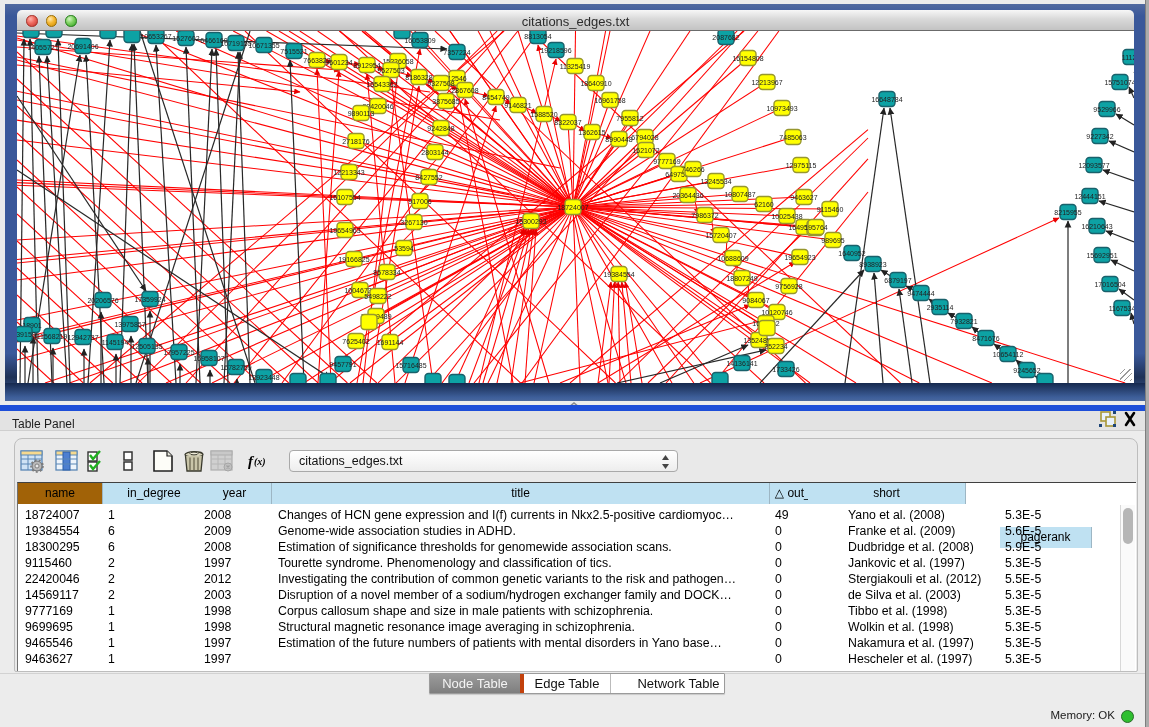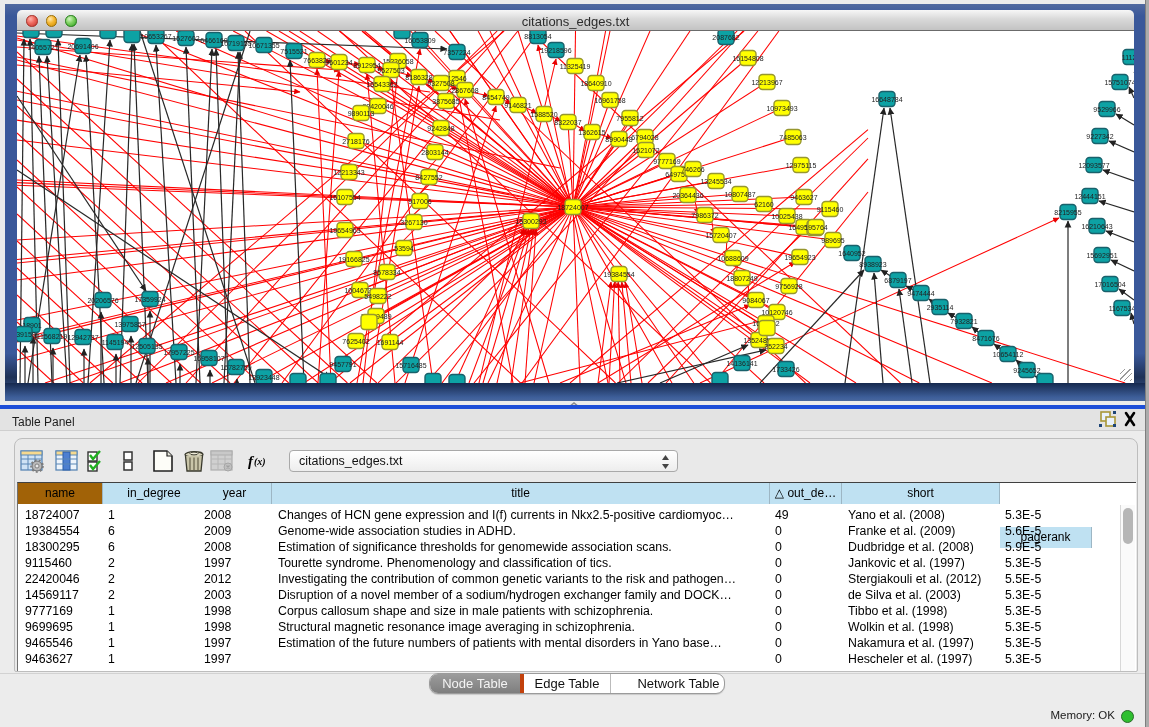--- a/index.html
+++ b/index.html
@@ -13,33 +13,33 @@
 #canvas { position:absolute; left:17px; top:31px; width:1117px; height:352px; background:#fff; overflow:hidden; }
 .re { stroke:#f00; stroke-width:1.05; }
 .bk { stroke:#282828; stroke-width:1.2; }
 .nt { fill:#0da2a4; stroke:#19616b; stroke-width:1.4; }
 .ny { fill:#ffff00; stroke:#97972f; stroke-width:1.4; }
 .nl { font-size:7px; fill:#222; text-anchor:middle; font-family:"Liberation Sans",sans-serif; }
 #grip { position:absolute; right:2px; bottom:2px; width:12px; height:12px;
   background:repeating-linear-gradient(135deg, transparent 0 3px, #9a9a9a 3px 4px); }
 #rightstrip { position:absolute; left:1145px; top:0; width:4px; height:727px; background:#ababab; border-left:1px solid #7e7e7e; }
 #tp { position:absolute; left:0; top:401px; width:1145px; height:326px; background:#ececec; }
-#tph { position:absolute; left:0; top:4px; width:100%; height:26px; background:#e3e3e3; border-top:4px solid #1d4ed8; border-bottom:1px solid #cfcfcf; }
+#tph { position:absolute; left:0; top:4px; width:100%; height:26px; background:#e3e3e3; border-top:6px solid #1d4ed8; border-bottom:1px solid #cfcfcf; }
 #tph span { position:absolute; left:12px; top:6px; font-size:12px; color:#1d1d1d; }
 #panel { position:absolute; left:14px; top:37px; width:1124px; height:234px; background:#e9e9e9; border:1px solid #bdbdbd; border-radius:8px 8px 2px 2px; }
 #dd { position:absolute; left:289px; top:49px; width:389px; height:22px; background:linear-gradient(#ffffff,#ededed); border:1px solid #a9a9a9; border-radius:4px; }
 #dd span { position:absolute; left:9px; top:3px; font-size:12.5px; color:#111; }
 #tbl { position:absolute; left:17px; top:81px; width:1119px; height:189px; background:#fff; border-top:1px solid #404040; border-left:1px solid #707070; }
 .th { position:absolute; top:82px; height:21px; background:#bfe1f2; border-right:1px solid #9db6c4; font-size:12px; color:#000; text-align:center; line-height:21px; }
 .tr { position:absolute; left:0; width:1149px; height:16px; font-size:12.3px; color:#000; }
 .tr span { position:absolute; top:0; white-space:nowrap; }
 #vsb { position:absolute; left:1120px; top:104px; width:15px; height:166px; background:#fafafa; border-left:1px solid #d8d8d8; }
 #vsbthumb { position:absolute; left:2px; top:3px; width:10px; height:36px; background:#b6b6b6; border-radius:6px; }
 #tabline { position:absolute; left:0; top:272px; width:100%; height:1px; background:#d2d2d2; }
-#tabs { position:absolute; left:429px; top:272px; width:296px; height:21px; border:1px solid #9b9b9b; border-radius:9px; background:#fff; overflow:hidden; box-shadow:0 1px 1px rgba(0,0,0,0.15); }
+#tabs { position:absolute; left:429px; top:272px; width:296px; height:21px; border:1px solid #9b9b9b; border-radius:1px; background:#fff; overflow:hidden; box-shadow:0 1px 1px rgba(0,0,0,0.15); }
 .tab { position:absolute; top:0; height:100%; font-size:13px; text-align:center; line-height:20px; color:#111; }
 #tab1 { left:0; width:90px; background:linear-gradient(#9c9c9c,#7e7e7e); color:#f4f4f4; }
 #tab2 { left:90px; width:90px; border-left:4px solid #c2410c; }
 #tab3 { left:180px; width:116px; border-left:1px solid #bbb;padding-left:20px; }
 #mem { position:absolute; right:30px; top:308px; font-size:11.5px; color:#1a1a1a; }
 #memdot { position:absolute; right:11px; top:309px; width:13px; height:13px; border-radius:50%; background:#2fbf30; border:1px solid #2a6b2a; }
 </style></head>
 <body>
 <div id="frame"></div>
 <div id="framebot"></div>
@@ -689,21 +689,21 @@
       <path d="M4.5 0 L8 5 H1 z" fill="#444"></path>
         <path d="M4.5 14 L8 9 H1 z" fill="#444"></path>
     </svg>
   </div>
   <div id="tbl"></div>
   <div class="th" style="left:18px;width:85px;background:#a16207;">name</div>
   <div class="th" style="left:103px;width:103px;">in_degree</div>
   <div class="th" style="left:198px;width:74px;">year</div>
   <div class="th" style="left:272px;width:498px;">title</div>
   <div class="th" style="left:770px;width:72px;">△ out_de…</div>
-  <div class="th" style="left:842px;width:158px;">short</div>
+  <div class="th" style="left:808px;width:158px;">short</div>
   <div class="th" style="left:1000px;width:92px;margin-top:44px;">pagerank</div>
   <div class="tr" style="top:107px">
       <span style="left:25px">18724007</span>
       <span style="left:108px">1</span>
       <span style="left:204px">2008</span>
       <span style="left:278px">Changes of HCN gene expression and I(f) currents in Nkx2.5-positive cardiomyoc…</span>
       <span style="left:775px">49</span>
       <span style="left:848px">Yano et al. (2008)</span>
       <span style="left:1005px">5.3E-5</span>
     </div>

